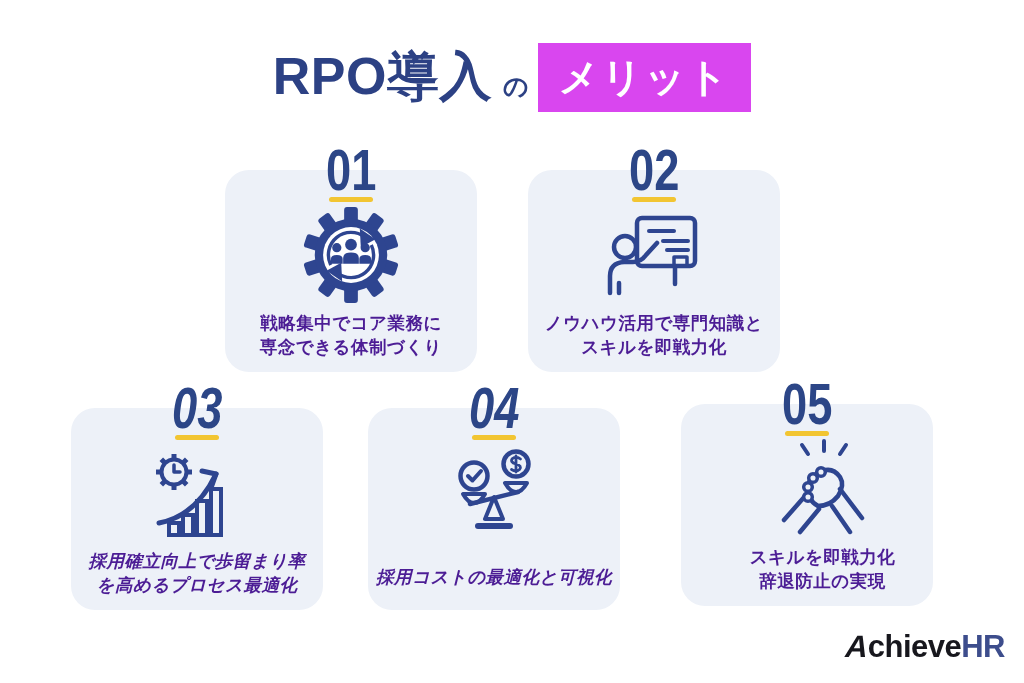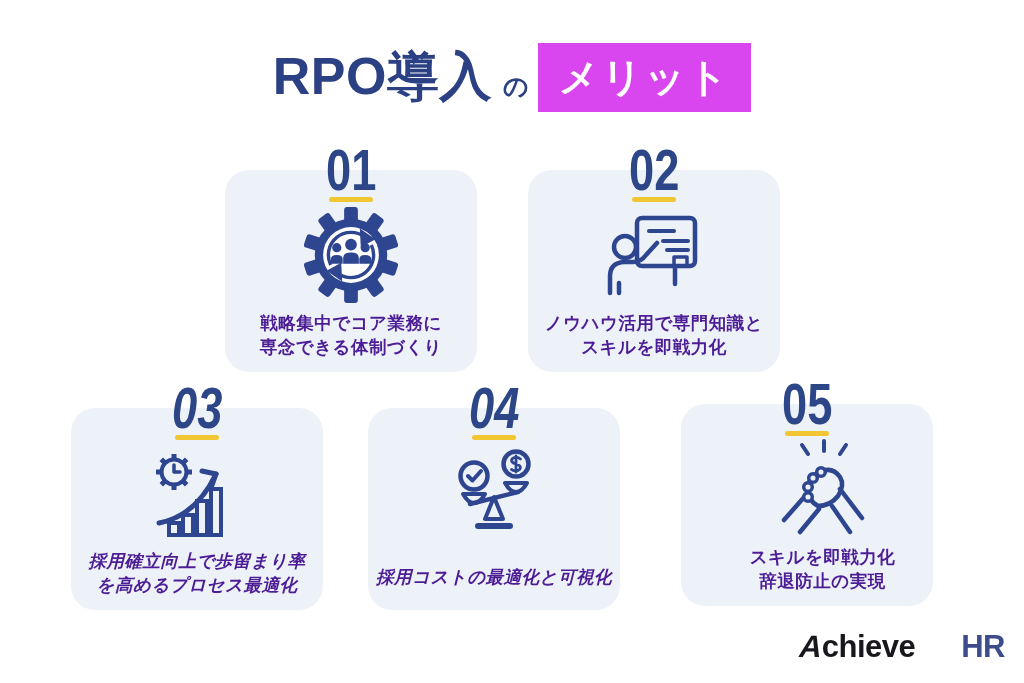--- a/index.html
+++ b/index.html
@@ -26,21 +26,21 @@
   .num-inner { display:inline-block; transform:scaleX(0.78); transform-origin:50% 50%; }
   .num-underline { width:44px; height:5px; background:#f2c532; border-radius:2.5px; margin:5px auto 0; }
 
   .icon-wrap { margin-top:32px; height:106px; display:flex; align-items:center; justify-content:center; }
   .card-text { margin-top:4px; text-align:center; font-size:17.5px; font-weight:700; color:#4c1d95; line-height:1.36; letter-spacing:0.5px; }
   .card-4 .card-text { margin-top:20px; }
 
   
   .logo { position:absolute; right:19px; bottom:18px; font-size:31px; font-weight:800; color:#17171d; letter-spacing:-0.5px; white-space:nowrap; }
   .logo-a { display:inline-block; transform:skewX(-14deg); }
-  .logo-hr { color:#3d4d8c;margin-left:46px; }
+  .logo-hr { color:#3d4d8c; }
 </style>
 </head>
 <body>
 
 <div class="canvas">
 
   <div class="title-row">
     <span class="title-main">RPO導入</span>
     <span class="title-particle">の</span>
     <span class="title-box">メリット</span>

